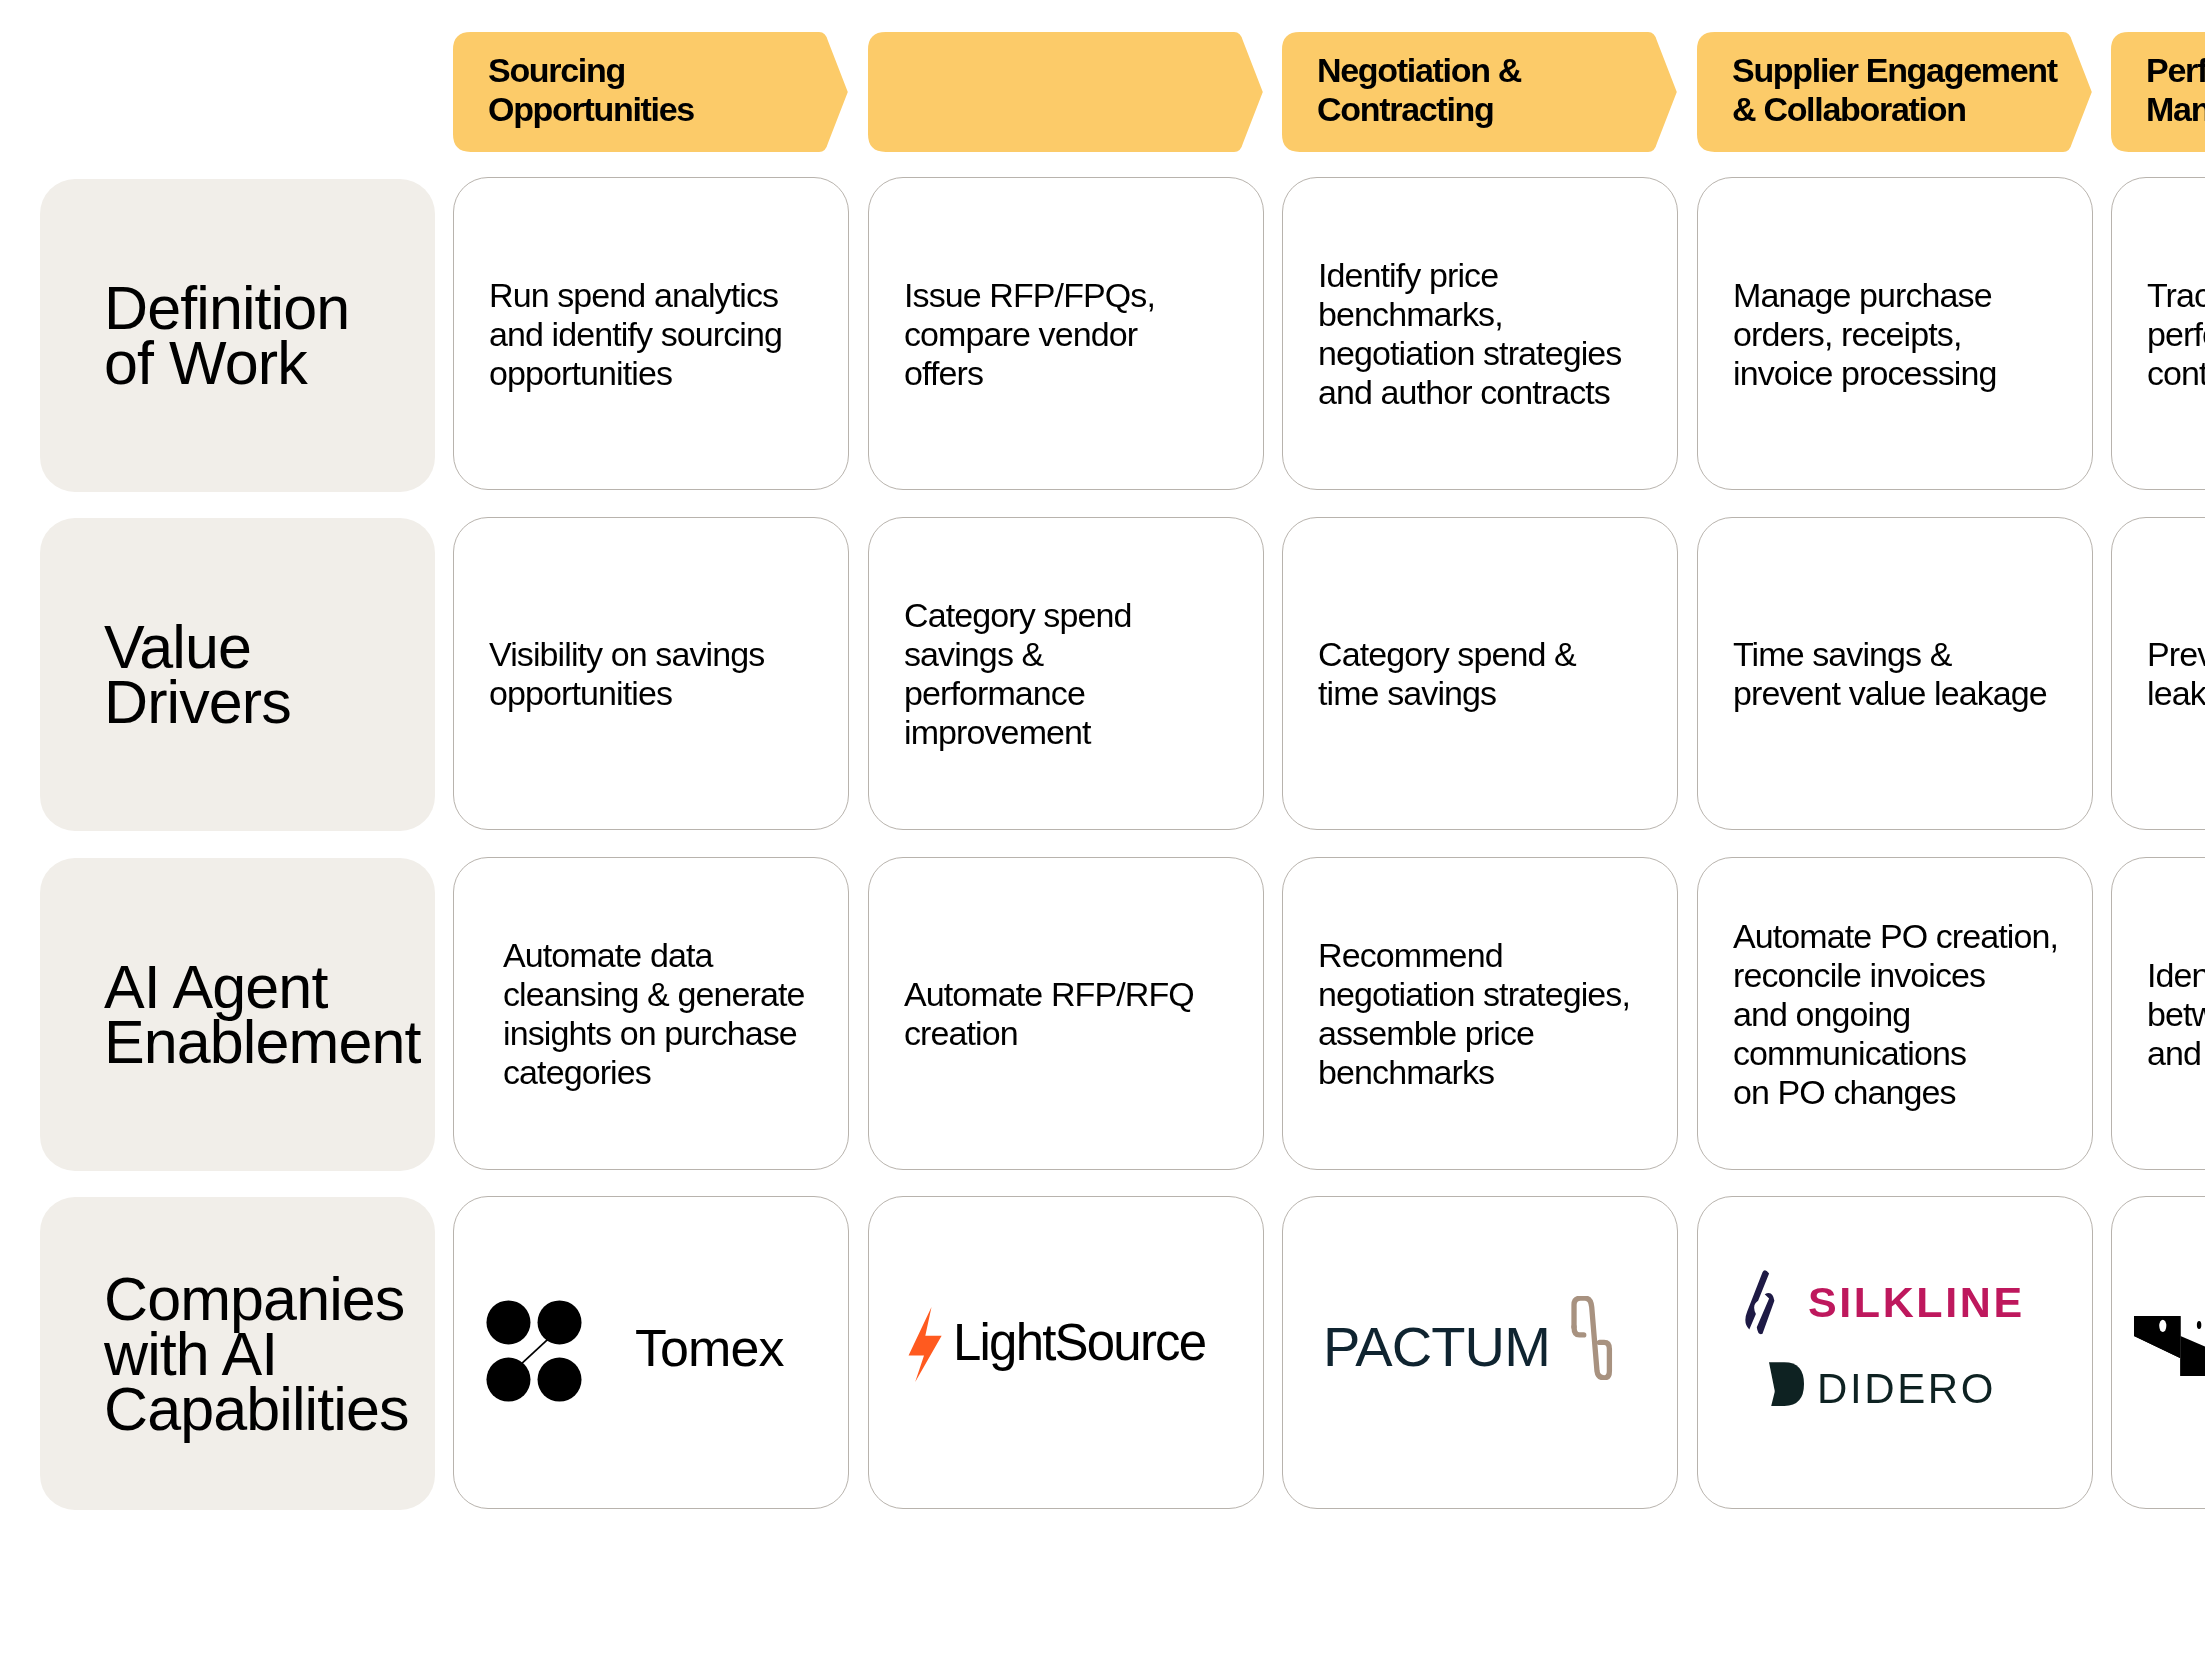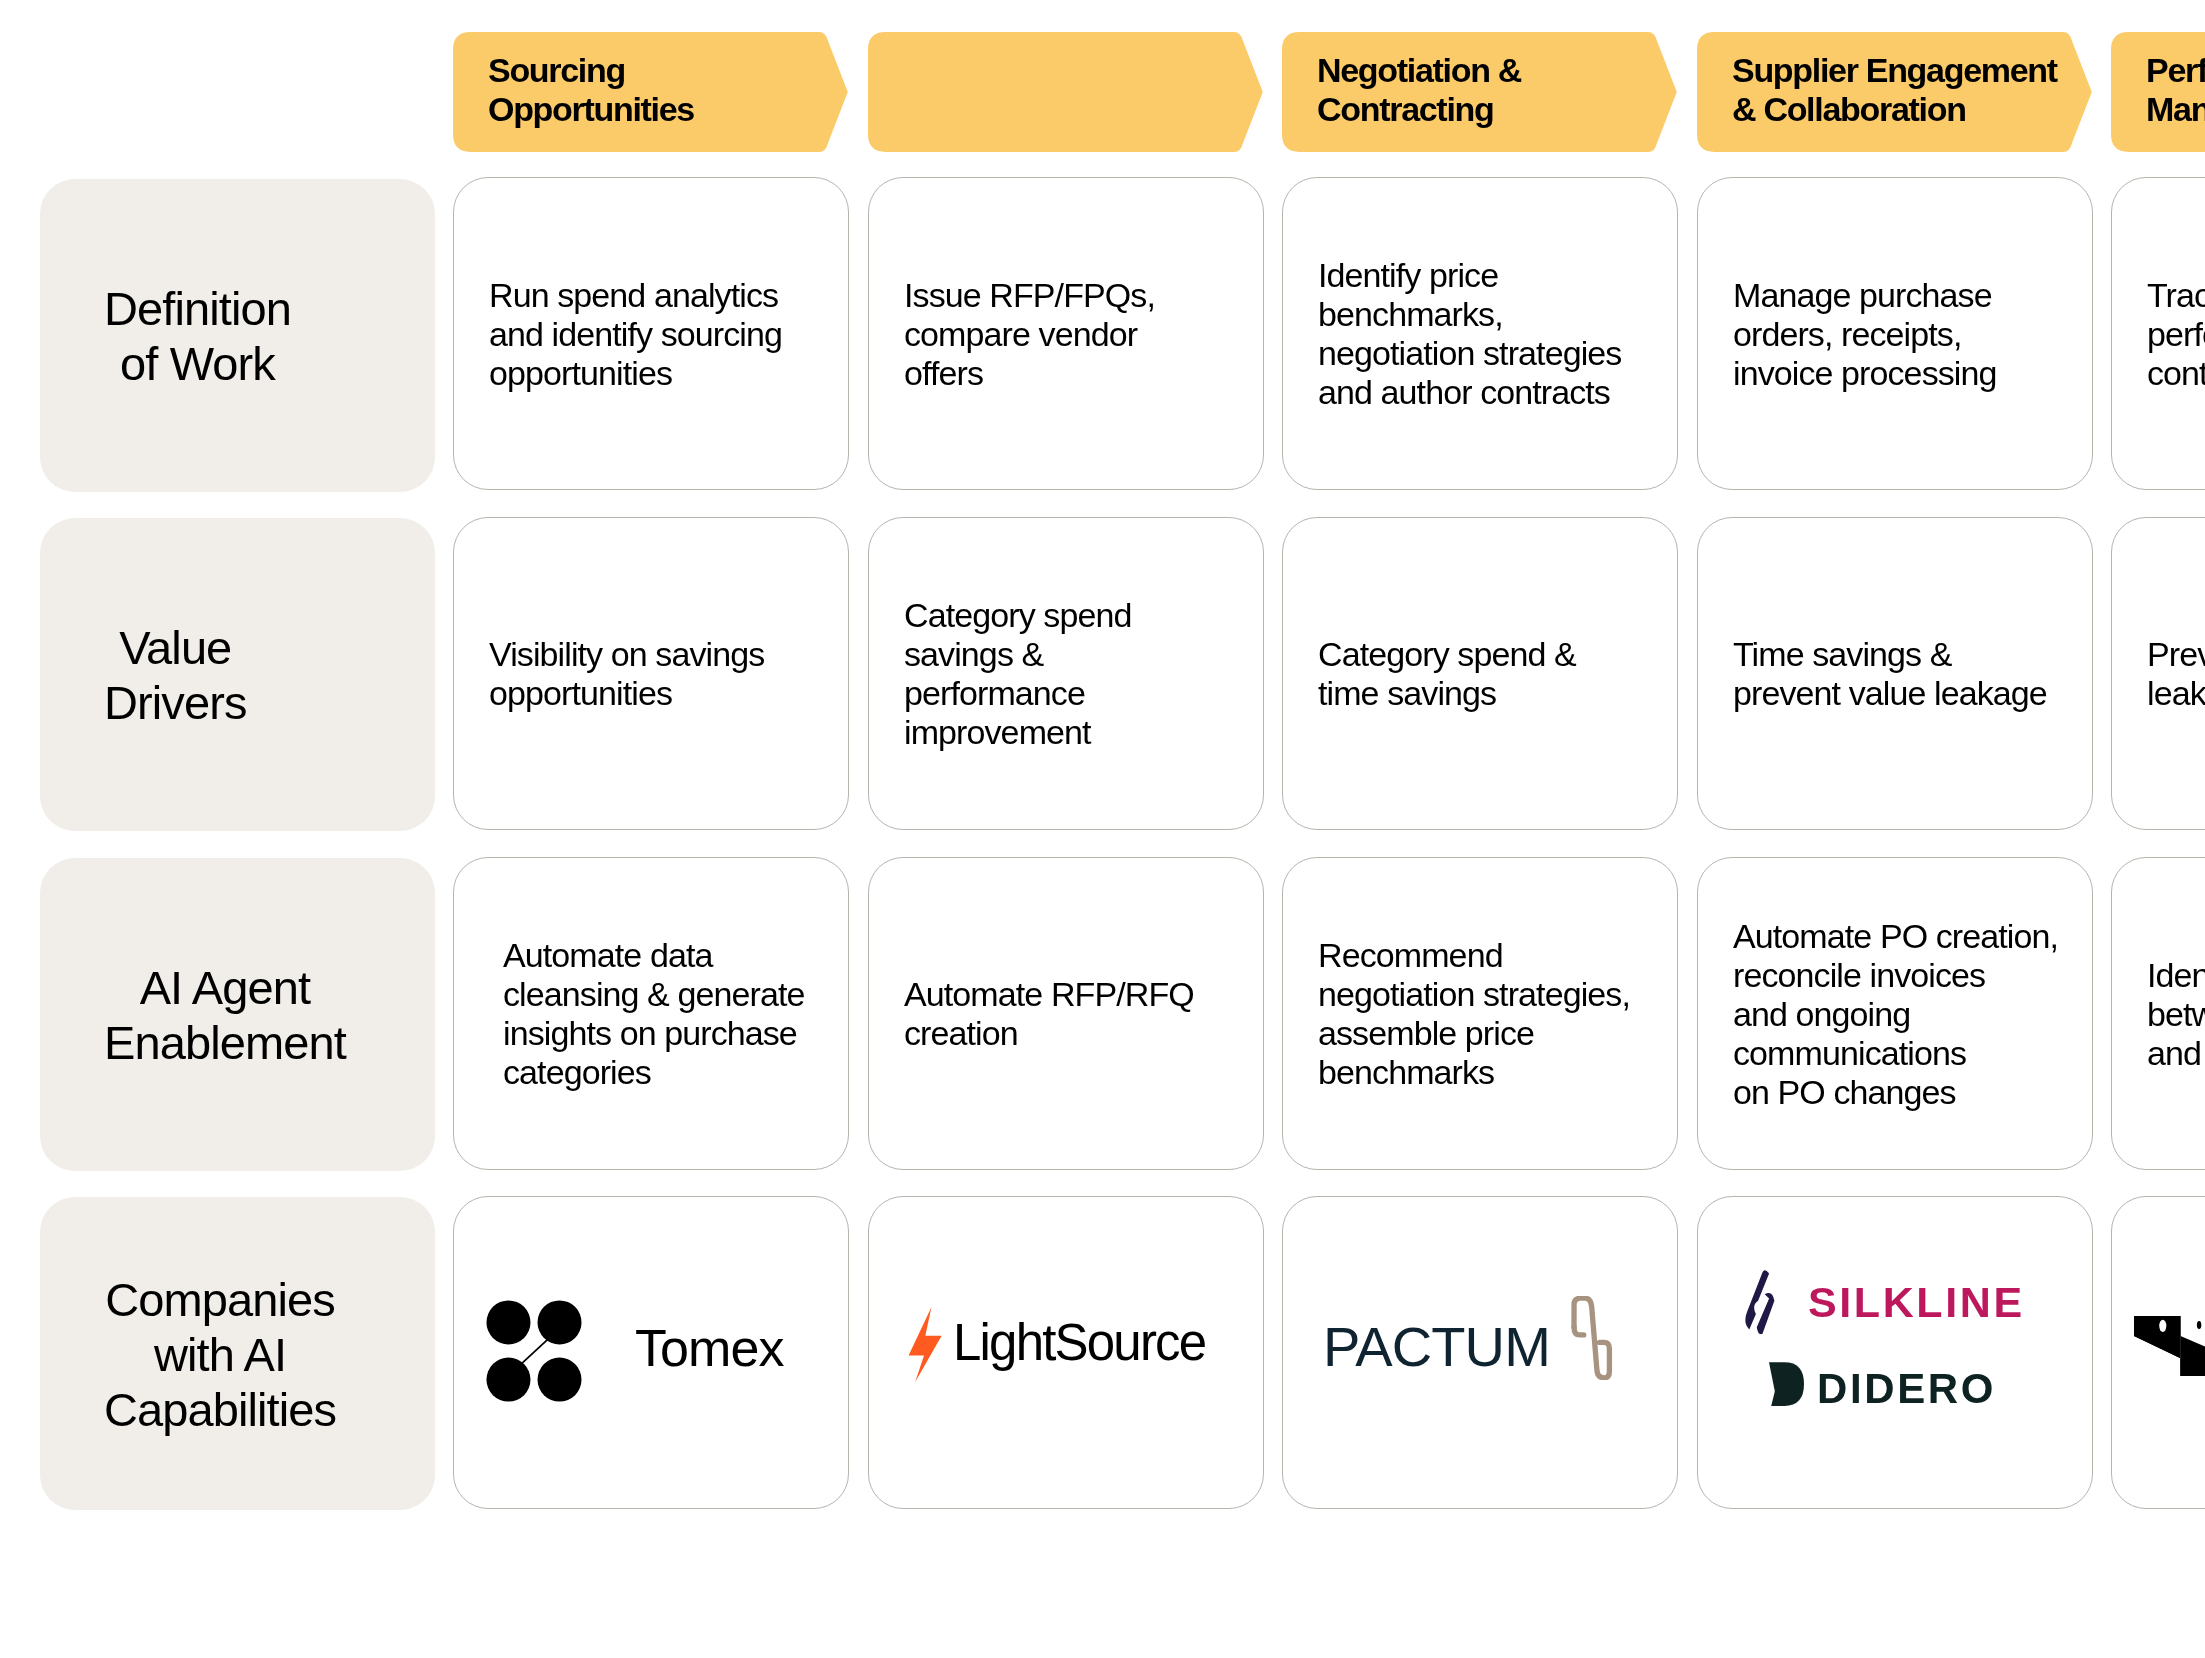--- a/index.html
+++ b/index.html
@@ -1,21 +1,21 @@
 <!DOCTYPE html>
 <html style="font-size:7px"><head>
 <meta charset="utf-8">
 <style>
   html,body{margin:0;padding:0;background:#ffffff;}
   body{width:2943px;height:1658px;position:relative;overflow:hidden;font-family:"Liberation Sans",sans-serif;color:#000;}
   .hdr{position:absolute;top:32px;height:104px;width:397px;}
   .hdr svg{position:absolute;left:0;top:0;}
   .hdr .t{position:absolute;left:35px;top:18.5px;font-weight:bold;font-size:34px;line-height:39px;letter-spacing:-1.3px;white-space:pre-line;}
   .lbl{position:absolute;left:40px;width:395px;height:313px;background:#f1eee9;border-radius:35px;}
-  .lbl .t{position:absolute;left:64px;top:50%;transform:translateY(-50%);font-size:47px;line-height:55px;letter-spacing:-0.9px;white-space:pre-line;text-align:center;}
+  .lbl .t{position:absolute;left:64px;top:50%;transform:translateY(-50%);font-size:61px;line-height:55px;letter-spacing:-0.9px;white-space:pre-line;}
   .card{position:absolute;width:396px;height:313px;background:#fff;border:1.3px solid #b8b3ad;border-radius:35px;box-sizing:border-box;}
   .card .t{position:absolute;left:35px;right:13.2px;top:50%;transform:translateY(-50%);font-size:34px;line-height:39px;letter-spacing:-0.9px;white-space:pre-line;}
   .logo{position:absolute;left:0;right:0;top:0;bottom:0;}
 </style>
 </head>
 <body>
 
 <div class="hdr" style="left:453px">
   <svg width="397" height="120" viewBox="0 0 900 272">
       <path d="M40 0 H830 Q845 0 850 20 L895 136 L850 252 Q845 272 830 272 H40 Q0 272 0 232 V40 Q0 0 40 0 Z" fill="#fccb69"></path>
@@ -196,21 +196,21 @@
         <path d="M60 55 Q78 45 82 70 L55 145 Q45 150 42 130 L70 65 Z" fill="#1e1a45"></path>
       </svg>
   </div>
   <div style="position:absolute;left:110px;top:79px;font-size:43px;line-height:53px;letter-spacing:2.6px;font-weight:bold;color:#be185d">SILKLINE</div>
   <div style="position:absolute;left:71px;top:165px;width:35px;height:44px">
     <svg width="35" height="44" viewBox="0 0 80 100">
         <path d="M0 0 H35 Q80 0 80 50 Q80 100 35 100 H20 Z" fill="#0e2222"></path>
         <path d="M5 100 L20 40 L25 100 Z" fill="#0e2222"></path>
       </svg>
   </div>
-  <div style="position:absolute;left:119px;top:165px;font-size:42px;line-height:53px;letter-spacing:2.6px;font-weight:bold;color:#0e2222">DIDERO</div>
+  <div style="position:absolute;left:119px;top:165px;font-size:42px;line-height:53px;letter-spacing:2.6px;font-weight:normal;color:#0e2222">DIDERO</div>
 </div>
 
 <div class="card" style="left:2111px;top:1196px">
   <div style="position:absolute;left:22px;top:119px;width:93px;height:60px">
     <svg width="93" height="60" viewBox="0 0 210 135">
         <path d="M0 0 H105 V0 L0 0 V45 L105 95 V0 Z" fill="#000"></path>
         <rect x="0" y="0" width="105" height="45" fill="#000"></rect>
         <path d="M0 45 L105 95 L105 45 Z" fill="#000"></path>
         <path d="M105 95 L210 130 L210 135 L105 135 Z" fill="#000"></path>
         <rect x="105" y="95" width="105" height="40" fill="#000"></rect>

